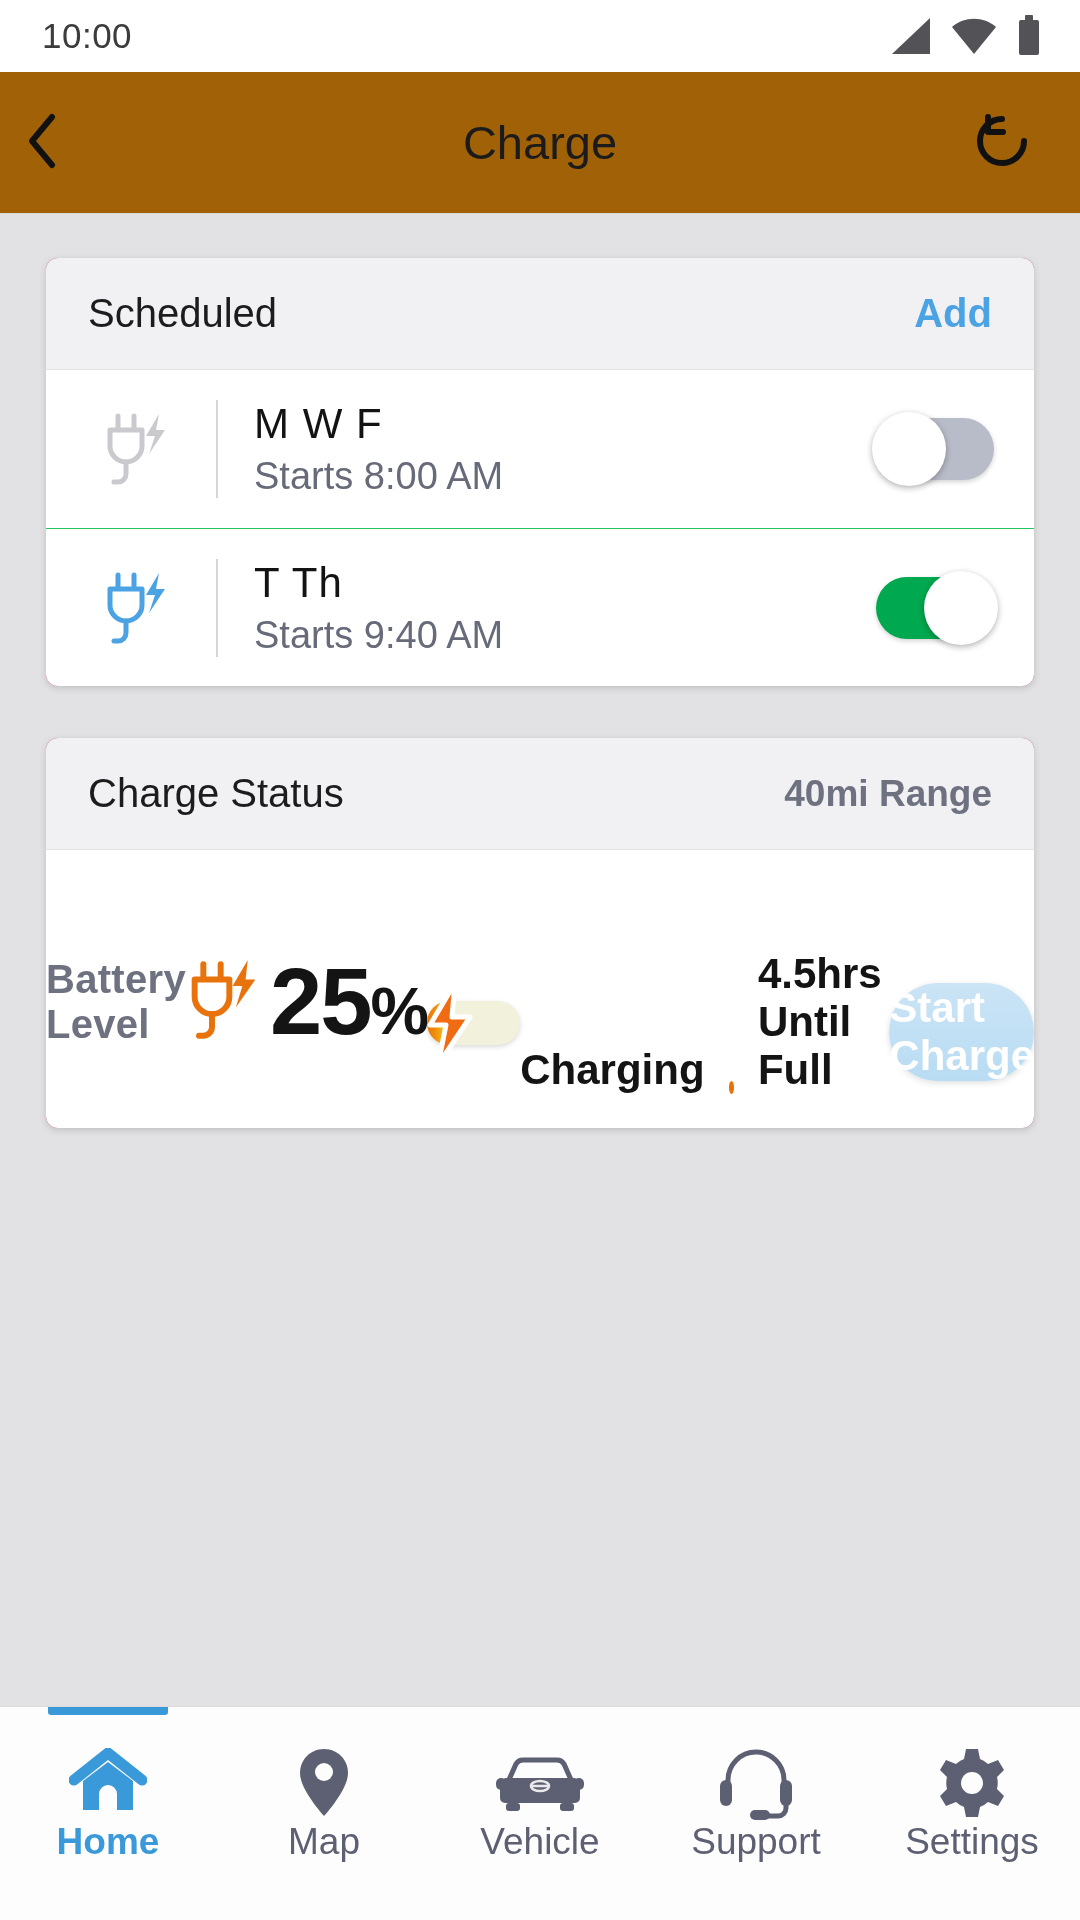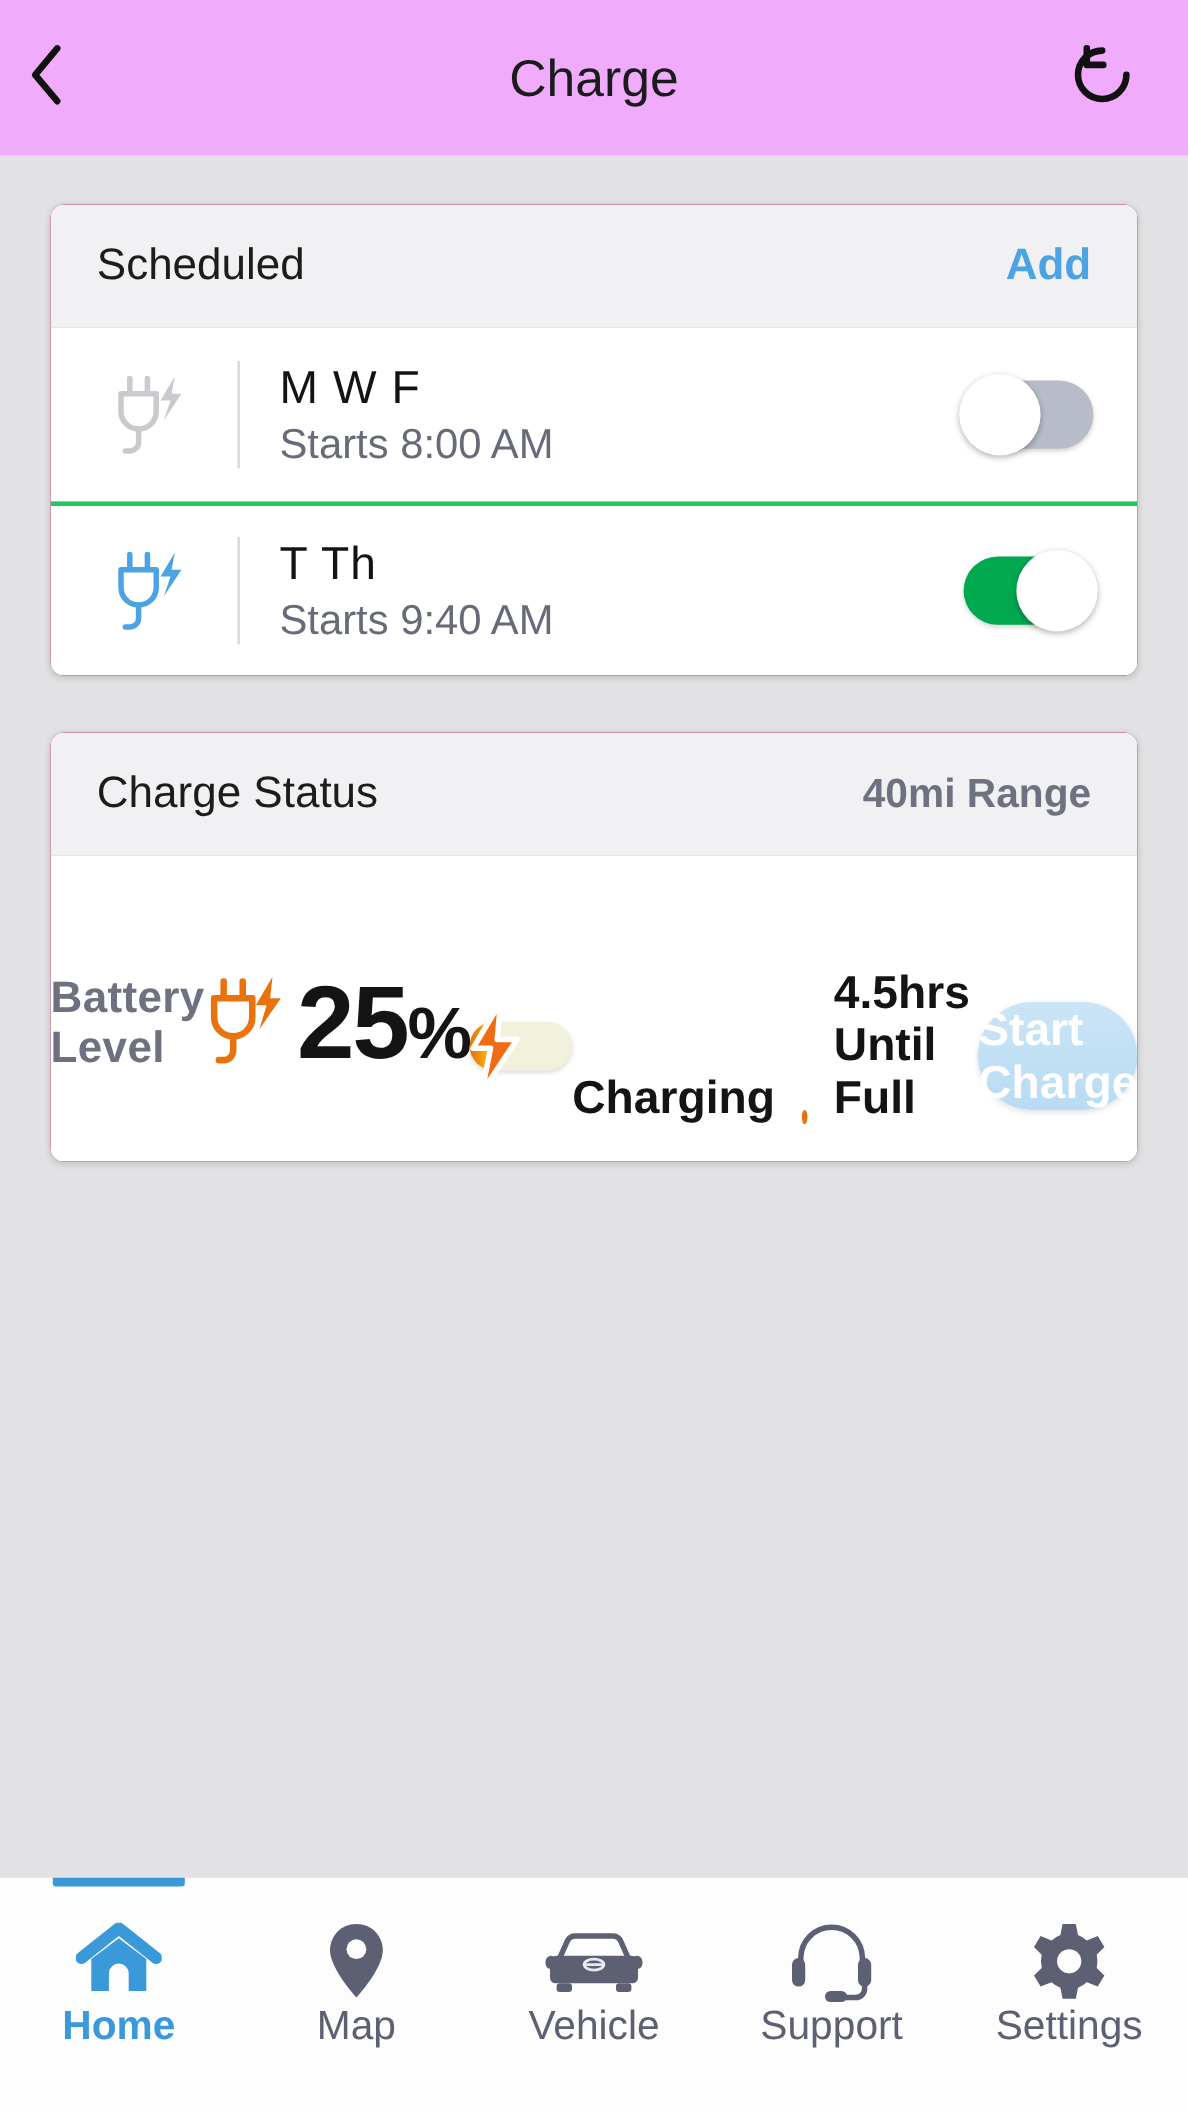--- a/index.html
+++ b/index.html
@@ -39,21 +39,21 @@
   .status-icons {
     display: flex;
     align-items: center;
     gap: 18px;
   }
   .status-icons svg { display: block; }
 
   
   .appbar {
     height: 142px;
-    background: #f0abfc;
+    background: #a16207;
     display: flex;
     align-items: center;
     padding: 0 40px 0 20px;
     flex: none;
     border-bottom: 1px solid #d9d9dc;
     position: relative;
   }
   .back-btn {
     width: 72px;
     height: 72px;
@@ -125,21 +125,21 @@
   }
 
   
   .sched-row {
     height: 158px;
     display: flex;
     align-items: center;
     padding: 0 40px 0 44px;
     background: #ffffff;
   }
-  .sched-row + .sched-row { border-top: 4px solid #22c55e; }
+  .sched-row + .sched-row { border-top: 1px solid #22c55e; }
 
   .plug-cell {
     width: 96px;
     display: flex;
     justify-content: center;
     align-items: center;
     flex: none;
   }
   .sched-divider {
     width: 2px;
@@ -310,20 +310,41 @@
     font-size: 37px;
     color: #5c6072;
   }
   .nav-item.active .nav-label { color: #3a9ad9; font-weight: 700; }
 </style>
 </head>
 <body>
 
 <div class="phone">
 
+  <div class="statusbar">
+    <div class="status-time">10:00</div>
+    <div class="status-icons">
+      <span>
+        <svg width="46" height="40" viewBox="0 0 46 40">
+            <path d="M44 2 L44 38 L6 38 Z" fill="#525257"></path>
+          </svg>
+      </span>
+      <span>
+        <svg width="48" height="40" viewBox="0 0 48 40">
+            <path d="M2 11 C 14 0, 34 0, 46 11 L 24 38 Z" fill="#525257"></path>
+          </svg>
+      </span>
+      <span>
+        <svg width="26" height="42" viewBox="0 0 26 42">
+            <rect x="9" y="0" width="8" height="6" rx="1" fill="#525257"></rect>
+            <rect x="3" y="5" width="20" height="35" rx="2" fill="#525257"></rect>
+          </svg>
+      </span>
+    </div>
+  </div>
 
   <div class="appbar">
     <div class="back-btn">
       <span>
         <svg width="44" height="60" viewBox="0 0 44 60">
             <path d="M32 6 L12 30 L32 54" stroke="#111" stroke-width="6" fill="none" stroke-linecap="round" stroke-linejoin="round"></path>
           </svg>
       </span>
     </div>
     <div class="appbar-title">Charge</div>

